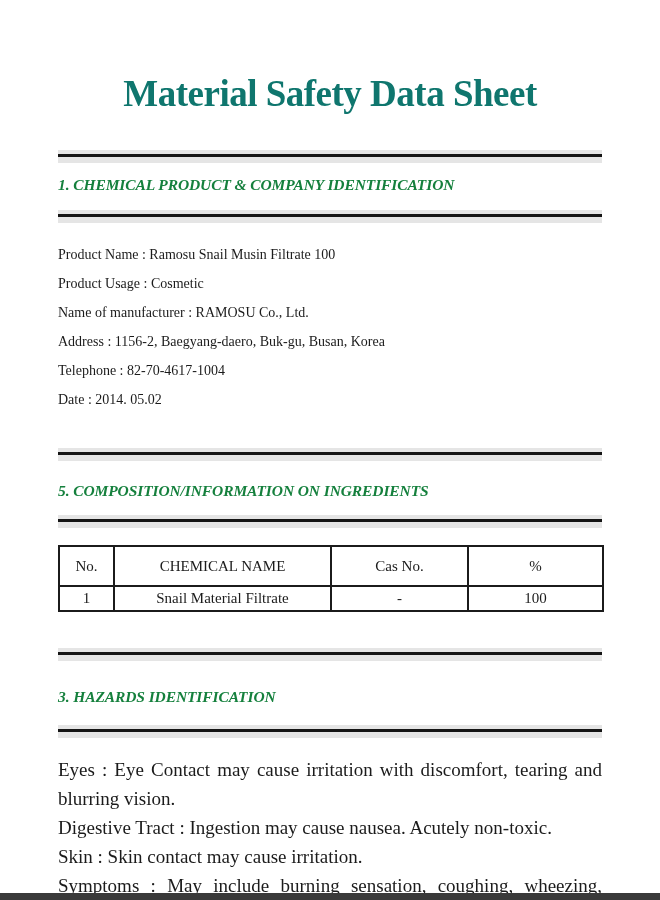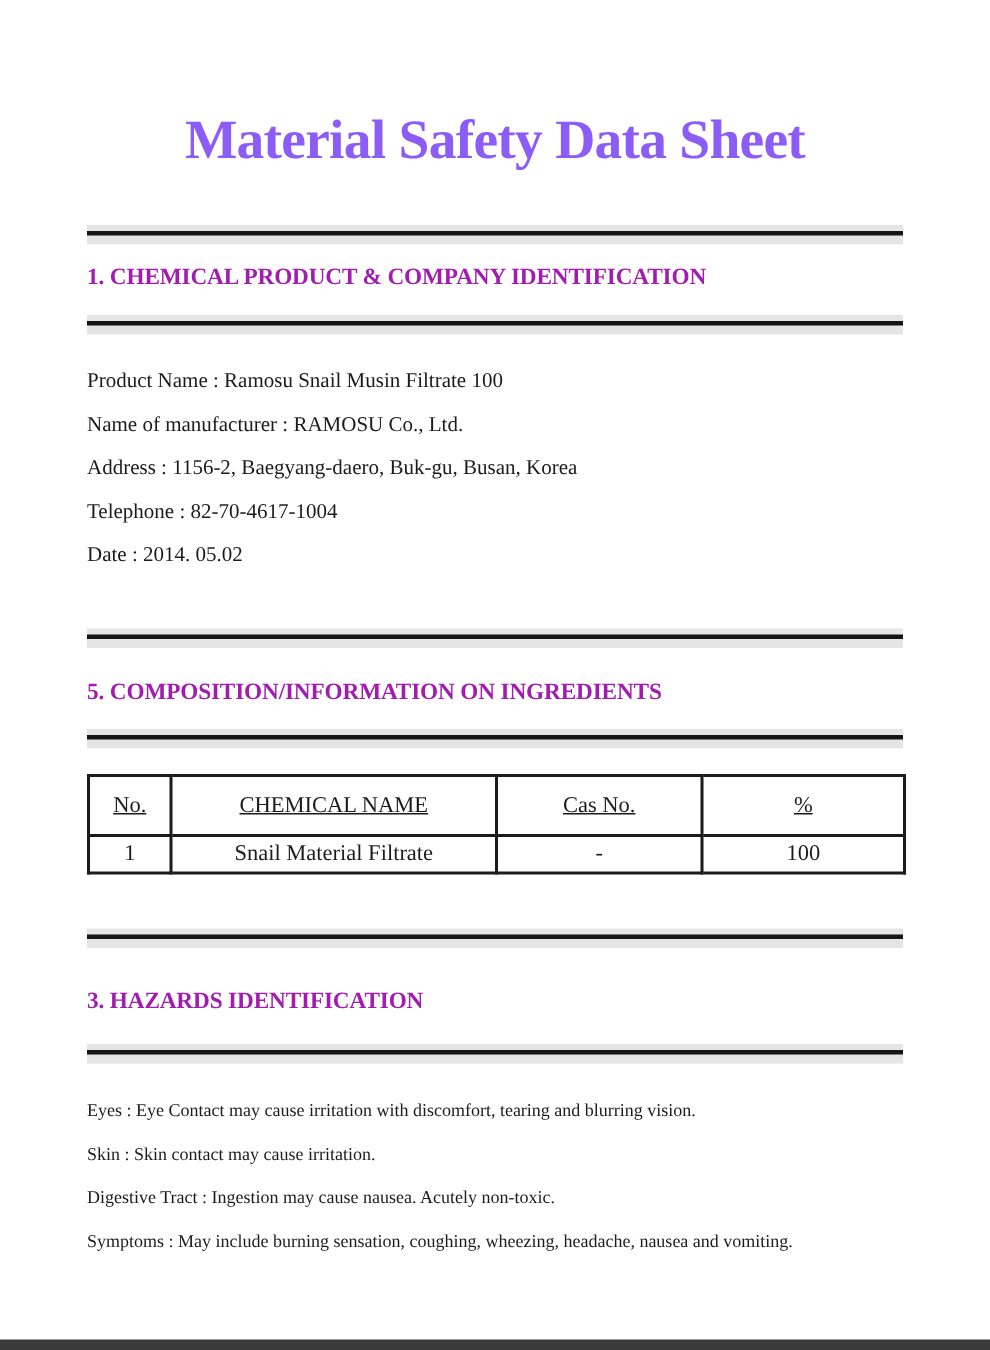--- a/index.html
+++ b/index.html
@@ -21,21 +21,21 @@
     width: 544px;
   }
   .doc-title {
     margin: 0;
     padding-top: 72px;
     font-size: 37px;
     line-height: 1.2;
     font-weight: bold;
     text-align: center;
     letter-spacing: -0.5px;
-    color: #8b5cf6;
+    color: #0f766e;
   }
   .rule {
     position: relative;
     height: 13px;
     background: #e5e5e5;
   }
   .rule::after {
     content: "";
     position: absolute;
     left: 0;
@@ -49,21 +49,22 @@
   .rule-3 { margin-top: 34px; }
   .rule-4 { margin-top: 15px; }
   .rule-5 { margin-top: 36px; }
   .rule-6 { margin-top: 19px; }
   .section-heading {
     margin: 0;
     font-size: 15.5px;
     font-weight: bold;
     line-height: 18px;
     letter-spacing: -0.1px;
-    color: #a21caf;
+    color: #15803d;
+    font-style: italic;
   }
   .heading-1 { margin-top: 13px; }
   .heading-2 { margin-top: 21px; }
   .heading-3 { margin-top: 27px; }
   .field-list {
     margin-top: 17px;
   }
   .field-line {
     margin: 0;
     font-size: 14px;
@@ -76,28 +77,28 @@
     table-layout: fixed;
     font-size: 15px;
   }
   .composition-table th,
   .composition-table td {
     border: 2px solid #1b1b1b;
     text-align: center;
     font-weight: normal;
     padding: 0;
   }
-  .composition-table thead tr { height: 40px; text-decoration: underline; }
+  .composition-table thead tr { height: 40px; }
   .composition-table tbody tr { height: 25px; }
   .hazard-list {
     margin-top: 17px;
   }
   .hazard-line {
     margin: 0;
-    font-size: 12px;
+    font-size: 19px;
     line-height: 29px;
     text-align: justify;
   }
   .bottom-bar {
     position: absolute;
     left: 0;
     bottom: 0;
     width: 660px;
     height: 7px;
     background: #3a3a3a;
@@ -109,20 +110,21 @@
 <div class="page">
 
   <h1 class="doc-title">Material Safety Data Sheet</h1>
 
   <div class="rule rule-1"></div>
   <h2 class="section-heading heading-1">1. CHEMICAL PRODUCT &amp; COMPANY IDENTIFICATION</h2>
   <div class="rule rule-2"></div>
 
   <div class="field-list">
     <p class="field-line">Product Name : Ramosu Snail Musin Filtrate 100</p>
+    <p class="field-line">Product Usage : Cosmetic</p>
     <p class="field-line">Name of manufacturer : RAMOSU Co., Ltd.</p>
     <p class="field-line">Address : 1156-2, Baegyang-daero, Buk-gu, Busan, Korea</p>
     <p class="field-line">Telephone : 82-70-4617-1004</p>
     <p class="field-line">Date : 2014. 05.02</p>
   </div>
 
   <div class="rule rule-3"></div>
   <h2 class="section-heading heading-2">5. COMPOSITION/INFORMATION ON INGREDIENTS</h2>
   <div class="rule rule-4"></div>
 
@@ -150,20 +152,20 @@
       </tr>
     </tbody>
   </table>
 
   <div class="rule rule-5"></div>
   <h2 class="section-heading heading-3">3. HAZARDS IDENTIFICATION</h2>
   <div class="rule rule-6"></div>
 
   <div class="hazard-list">
     <p class="hazard-line">Eyes : Eye Contact may cause irritation with discomfort, tearing and blurring vision.</p>
+    <p class="hazard-line">Digestive Tract : Ingestion may cause nausea. Acutely non-toxic.</p>
     <p class="hazard-line">Skin : Skin contact may cause irritation.</p>
-    <p class="hazard-line">Digestive Tract : Ingestion may cause nausea. Acutely non-toxic.</p>
     <p class="hazard-line">Symptoms : May include burning sensation, coughing, wheezing, headache, nausea and vomiting.</p>
   </div>
 
 </div>
 
 <div class="bottom-bar"></div>
 
 </body></html>

